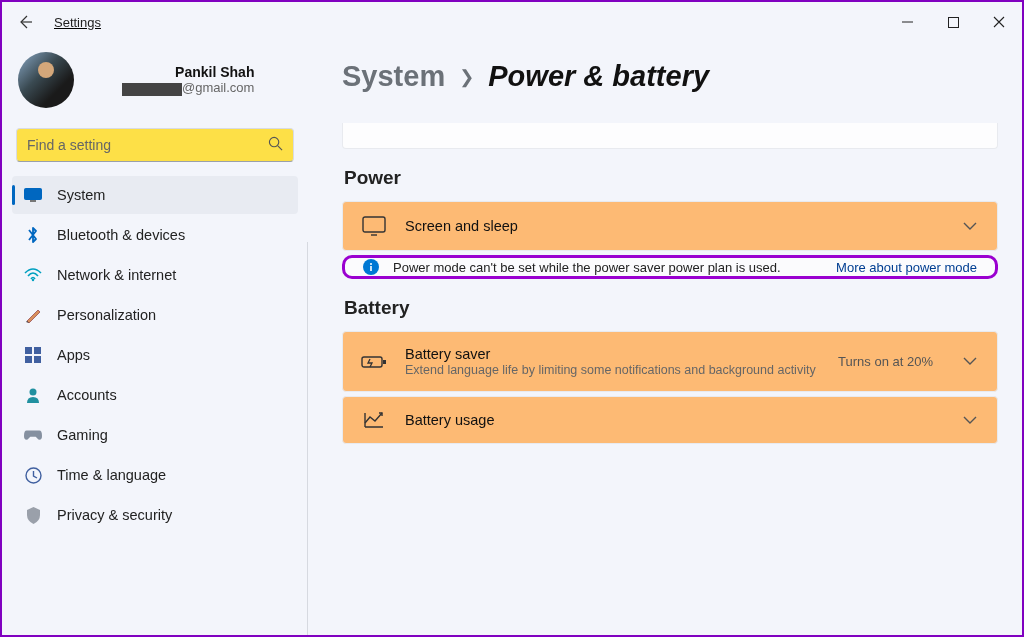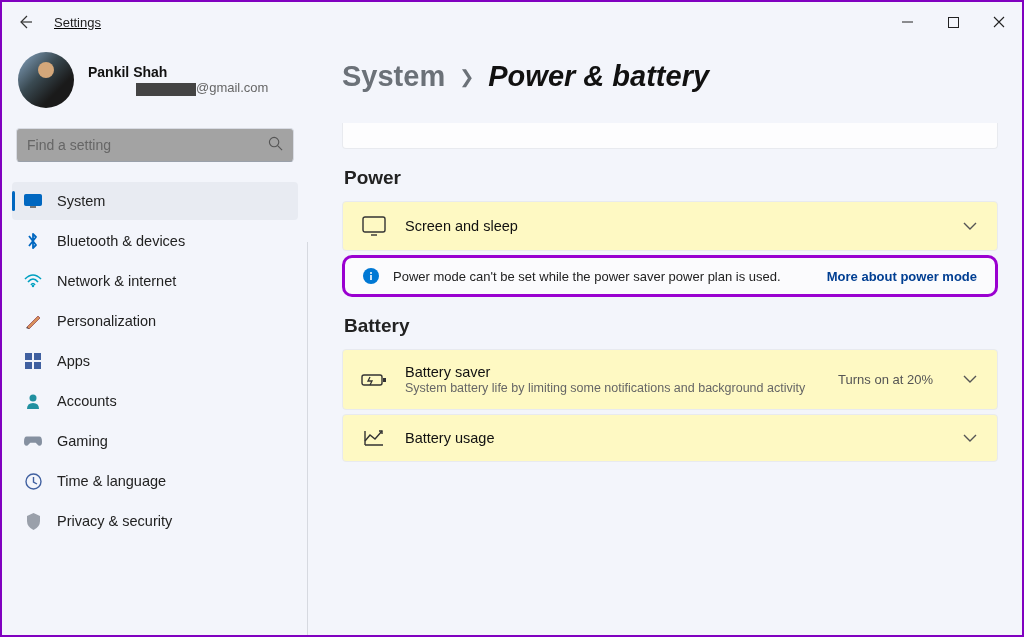--- a/index.html
+++ b/index.html
@@ -8,28 +8,28 @@
     .titlebar { height: 40px; display: flex; align-items: center; justify-content: space-between; padding-left: 8px; }
     .titlebar-left { display: flex; align-items: center; gap: 14px; text-decoration: underline; }
     .back-arrow { width: 30px; display: flex; align-items: center; justify-content: center; cursor: pointer; }
     .titlebar-title { font-size: 13px; color: #222; }
     .win-controls { display: flex; }
     .win-btn { width: 46px; height: 40px; display: flex; align-items: center; justify-content: center; cursor: pointer; }
 
     .main { display: flex; height: calc(637px - 44px); }
 
     .sidebar { width: 306px; padding: 0 10px; display: flex; flex-direction: column; position: relative; }
-    .profile { display: flex; align-items: center; gap: 14px; padding: 10px 10px 20px 6px; }
+    .profile { display: flex; align-items: center; gap: 0; padding: 10px 10px 20px 6px; text-align: right; }
     .avatar { width: 56px; height: 56px; border-radius: 50%; background: linear-gradient(135deg, #8aa9c7 0%, #3a4a52 40%, #1a1a1a 70%); position: relative; overflow: hidden; }
     .avatar::after { content: ""; position: absolute; top: 10px; left: 20px; width: 16px; height: 16px; border-radius: 50%; background: #d4a77a; }
     .profile-name { font-weight: 600; font-size: 14px; color: #111; }
     .profile-email { font-size: 13px; color: #666; position: relative; padding-left: 48px; }
     .email-redact { display: inline-block; width: 60px; height: 13px; background: #444; vertical-align: middle; }
 
-    .search-box { margin: 0 4px 20px 4px; height: 34px; background: #a3a3a3; border: 1px solid #d8dbe3; border-radius: 4px; display: flex; align-items: center; padding: 0 10px; border-bottom: 1px solid #9aa0aa; }
+    .search-box { margin: 0 4px 14px 4px; height: 34px; background: #fde047; border: 1px solid #d8dbe3; border-radius: 4px; display: flex; align-items: center; padding: 0 10px; border-bottom: 1px solid #9aa0aa; }
     .search-box input { flex: 1; border: none; background: transparent; outline: none; font-size: 14px; color: #333; }
     .search-box input::placeholder { color: #666; }
 
     .nav { display: flex; flex-direction: column; gap: 2px; }
     .nav-item { display: flex; align-items: center; gap: 15px; height: 38px; padding: 0 12px; border-radius: 4px; cursor: pointer; font-size: 14.5px; color: #222; }
     .nav-item.active { background: #e8ebf2; position: relative; }
     .nav-item.active::before { content: ""; position: absolute; left: 0; top: 9px; bottom: 9px; width: 3px; background: #0067c0; border-radius: 2px; }
     .nav-icon { width: 18px; height: 18px; display: flex; align-items: center; justify-content: center; }
 
     .sidebar-divider { position: absolute; right: 0; top: 200px; bottom: 0; width: 1px; background: #d6d9e0; }
@@ -37,32 +37,32 @@
     .content { flex: 1; padding: 18px 24px 0 34px; overflow: hidden; }
     .breadcrumb { display: flex; align-items: center; gap: 14px; margin-bottom: 30px; }
     .bc-parent { font-size: 29px; font-weight: 600; color: #6b7178; cursor: pointer; }
     .bc-chevron { font-size: 18px; color: #6b7178; }
     .bc-current { font-size: 29px; font-weight: 600; color: #111; font-style: italic; }
 
     .section-title { font-size: 19px; font-weight: 600; color: #222; margin: 18px 0 12px 2px; }
 
     .panel-stub { height: 26px; background: #fdfdfe; border: 1px solid #e8eaef; border-radius: 0 0 4px 4px; border-top: none; margin-bottom: 6px; }
 
-    .card { background: #fef9c3; border: 1px solid #e8eaef; border-radius: 4px; display: flex; align-items: center; padding: 14px 18px; gap: 18px; margin-bottom: 4px; cursor: pointer; }
+    .card { background: #fdba74; border: 1px solid #e8eaef; border-radius: 4px; display: flex; align-items: center; padding: 14px 18px; gap: 18px; margin-bottom: 4px; cursor: pointer; }
     .card-icon { width: 26px; display: flex; justify-content: center; }
     .card-body { flex: 1; }
     .card-title { font-size: 14.5px; color: #111; }
     .card-sub { font-size: 12.5px; color: #666; margin-top: 1px; }
     .card-right { color: #555; font-size: 13px; margin-right: 10px; }
     .chev { width: 18px; display: flex; justify-content: center; }
 
-    .info-callout { border: 3px solid #9a00d0; border-radius: 10px; padding: 10px 18px; display: flex; align-items: center; gap: 14px; background: #fbfbfd; margin-bottom: 4px; }
+    .info-callout { border: 3px solid #9a00d0; border-radius: 10px; padding: 1px 18px; display: flex; align-items: center; gap: 14px; background: #fbfbfd; margin-bottom: 4px; }
     .info-dot { width: 16px; height: 16px; border-radius: 50%; background: #0078d4; display: flex; align-items: center; justify-content: center; }
     .info-text { flex: 1; font-size: 13px; color: #222; }
-    .info-link { font-size: 13px; color: #003e92; cursor: pointer; font-weight: bold; }
+    .info-link { font-size: 13px; color: #003e92; cursor: pointer; }
   </style>
 </head>
 <body>
 
 <div class="titlebar">
   <div class="titlebar-left">
     <div class="back-arrow">
       <svg width="16" height="16" viewBox="0 0 16 16">
           <path d="M10 2 L4 8 L10 14" stroke="#333" stroke-width="1.2" fill="none"></path>
           <path d="M4 8 H15" stroke="#333" stroke-width="1.2"></path>
@@ -237,21 +237,21 @@
     <div class="card">
       <div class="card-icon">
           <svg width="26" height="16" viewBox="0 0 26 16">
             <rect x="1" y="3" width="20" height="10" rx="2" stroke="#333" fill="none" stroke-width="1.4"></rect>
             <rect x="22" y="6" width="3" height="4" fill="#333"></rect>
             <path d="M9 5 L7 9 H11 L9 13" stroke="#333" stroke-width="1.3" fill="none"></path>
           </svg>
         </div>
       <div class="card-body">
         <div class="card-title">Battery saver</div>
-        <div class="card-sub">System battery life by limiting some notifications and background activity</div>
+        <div class="card-sub">Extend language life by limiting some notifications and background activity</div>
       </div>
       <div class="card-right">Turns on at 20%</div>
       <div class="chev">
           <svg width="14" height="9" viewBox="0 0 14 9">
             <path d="M1 1 L7 7 L13 1" stroke="#555" stroke-width="1.4" fill="none"></path>
           </svg>
         </div>
     </div>
 
     <div class="card">

